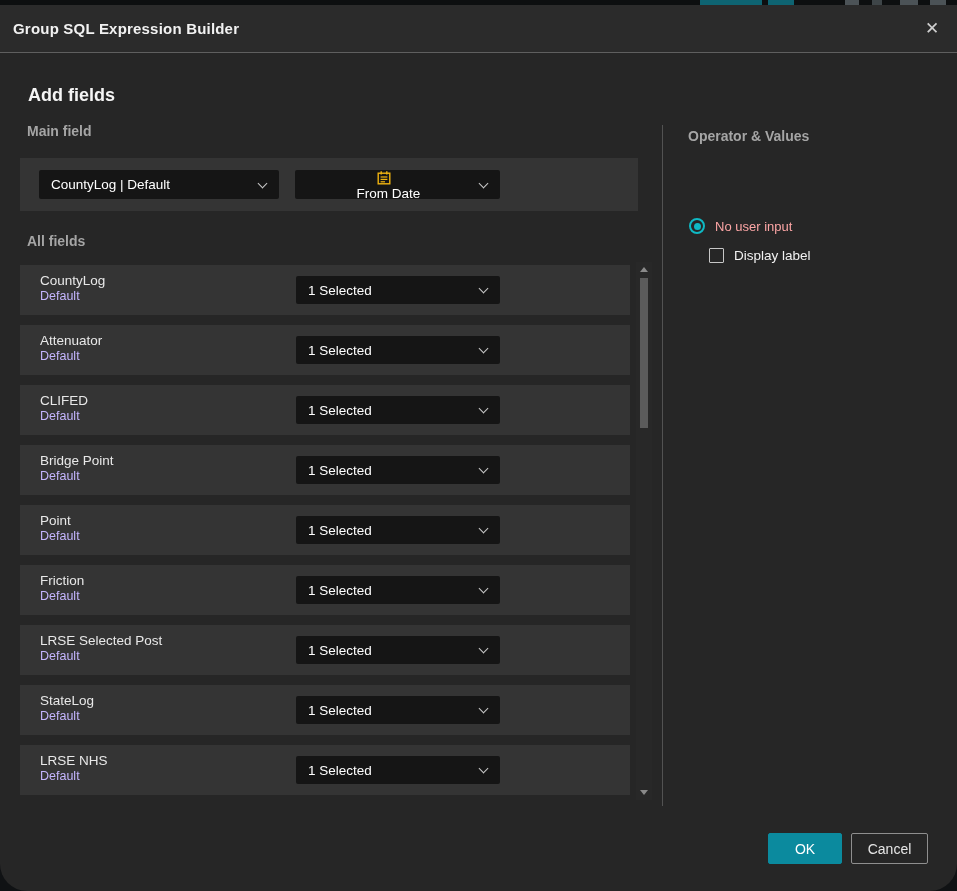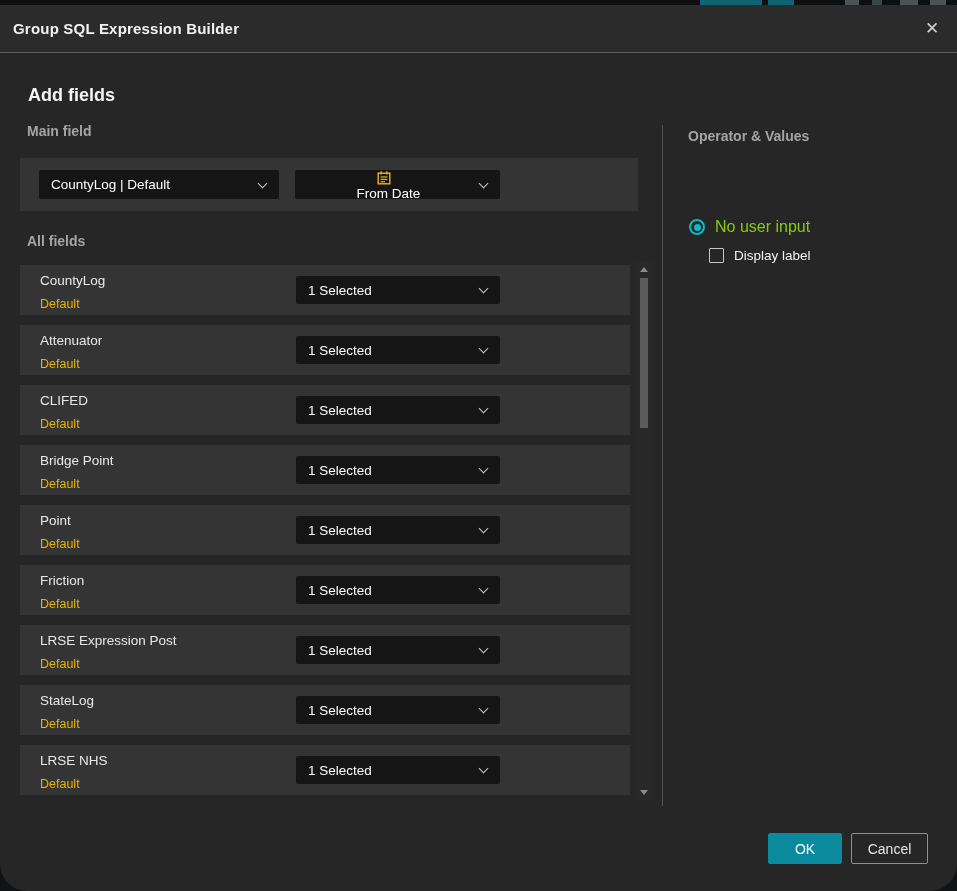--- a/index.html
+++ b/index.html
@@ -58,42 +58,42 @@
   .cal-icon { display:inline-flex; margin-right:9px; flex:0 0 auto; }
 
   .list {
     position:absolute; left:0px; top:260px; width:638px; height:530px; overflow:hidden;padding-left:48px;
   }
   .row {
     position:absolute; left:20px; width:610px; height:50px;
     background:#343434;
   }
   .row-name { position:absolute; left:20px; top:8px; font-size:13.5px; color:#e8e8e8; }
-  .row-sub  { position:absolute; left:20px; top:32px; font-size:12.5px; color:#eab308; }
+  .row-sub  { position:absolute; left:20px; top:24px; font-size:12.5px; color:#c4b5fd; }
   .row .dd-row { left:276px; top:11px; width:204px; height:28px; }
 
   
   .scrollbar { position:absolute; left:636px; top:257px; width:16px; height:538px; background:#282828; }
   .sb-thumb { position:absolute; left:4px; top:16px; width:8px; height:150px; background:#5b5b5b; cursor:pointer; }
   .sb-arrow { position:absolute; left:4px; width:0; height:0; border-left:4px solid transparent; border-right:4px solid transparent; cursor:pointer; }
   .sb-up   { top:5px;  border-bottom:5px solid #8a8a8a; }
   .sb-down { bottom:5px; border-top:5px solid #8a8a8a; }
 
   .v-divider { position:absolute; left:662px; top:120px; width:1px; height:681px; background:#525252; }
 
   .op-select { left:688px; top:152px; width:239px; height:27px; }
 
   .radio-row { position:absolute; left:689px; top:213px; display:flex; align-items:center; cursor:pointer; }
   .radio-outer {
     width:16px; height:16px; border-radius:50%;
     border:2.5px solid #0fb9c4; background:transparent;
     display:flex; align-items:center; justify-content:center; flex:0 0 auto;
   }
   .radio-dot { width:7px; height:7px; border-radius:50%; background:#0fb9c4; }
-  .radio-label { margin-left:10px; font-size:16px; color:#84cc16; }
+  .radio-label { margin-left:10px; font-size:13px; color:#fca5a5; }
 
   .check-row { position:absolute; left:709px; top:243px; display:flex; align-items:center; cursor:pointer; }
   .checkbox { width:15px; height:15px; border:1.5px solid #c7c7c7; border-radius:1px; background:transparent; flex:0 0 auto; }
   .check-label { margin-left:10px; font-size:13.5px; color:#f2f2f2; }
 
   .btn {
     position:absolute; top:828px; height:31px;
     display:flex; align-items:center; justify-content:center;
     font-size:14px; border-radius:2px; cursor:pointer;
     font-family:"Liberation Sans", sans-serif;
@@ -196,21 +196,21 @@
     <div class="row" style="top: 300px;">
       <span class="row-name">Friction</span>
       <span class="row-sub">Default</span>
       <div class="dd dd-row">
         <span>1 Selected</span>
         <span class="chev"></span>
       </div>
     </div>
 
     <div class="row" style="top: 360px;">
-      <span class="row-name">LRSE Expression Post</span>
+      <span class="row-name">LRSE Selected Post</span>
       <span class="row-sub">Default</span>
       <div class="dd dd-row">
         <span>1 Selected</span>
         <span class="chev"></span>
       </div>
     </div>
 
     <div class="row" style="top: 420px;">
       <span class="row-name">StateLog</span>
       <span class="row-sub">Default</span>

